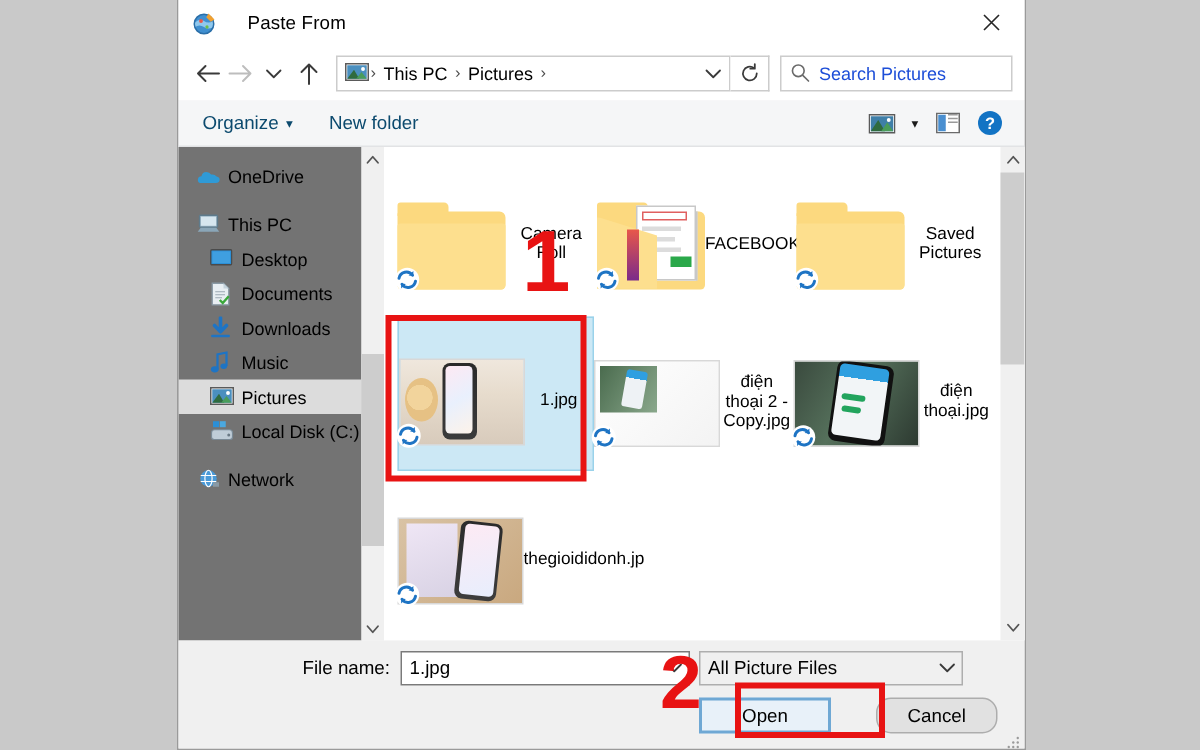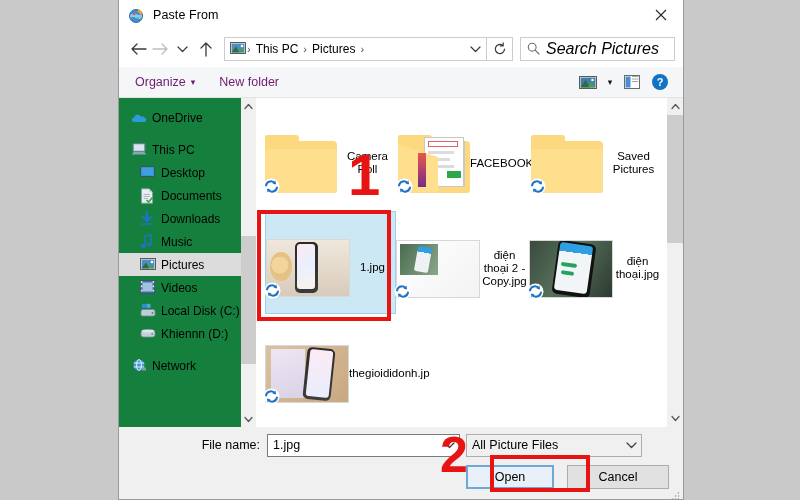--- a/index.html
+++ b/index.html
@@ -24,21 +24,21 @@
 
   
   .titlebar {
     height: 30px; background: #ffffff;
     display: flex; align-items: center;
     flex: 0 0 30px;
     position: relative;
   }
   .title-icon { margin-left: 9px; width: 17px; height: 17px; flex: 0 0 17px; position: relative; }
   .title-text {
-    margin-left: 8px; font-size: 12.5px; color: #000;
+    margin-left: 20px; font-size: 12.5px; color: #000;
     letter-spacing: .1px;
   }
   .close-btn {
     position: absolute; right: 0; top: 0;
     width: 45px; height: 30px;
     display: flex; align-items: center; justify-content: center;
   }
   .close-btn svg { display: block; }
 
   
@@ -64,41 +64,41 @@
   .crumb { font-size: 12px; color: #000; padding: 0 4px; white-space: nowrap; }
   .sep { font-size: 11px; color: #4c4c4c; padding: 0 1px; }
   .addr-chev { margin-left: auto; width: 22px; display: flex; align-items: center; justify-content: center; }
   .refresh { width: 26px; height: 24px; border: 1px solid #cccccc; border-left: none;
              display: flex; align-items: center; justify-content: center; background: #fff; }
   .searchbox {
     width: 155px; height: 24px; flex: 0 0 155px;
     border: 1px solid #cccccc; background: #fff;
     margin-left: 7px; display: flex; align-items: center;
   }
-  .search-ph { font-size: 16px; color: #000000; margin-left: 6px; font-style: italic; }
+  .search-ph { font-size: 12px; color: #1d4ed8; margin-left: 6px; }
 
   
   .toolbar {
     height: 31px; flex: 0 0 31px;
     background: #f5f6f7;
     border-bottom: 1px solid #e2e3e5;
     display: flex; align-items: center;
     padding: 0 10px;
   }
-  .tb-item { font-size: 12.5px; color: #701a75; display: flex; align-items: center; padding: 0 6px; height: 24px; }
+  .tb-item { font-size: 12.5px; color: #0c4a6e; display: flex; align-items: center; padding: 0 6px; height: 24px; }
   .tb-item .caret { margin-left: 5px; }
   .tb-right { margin-left: auto; display: flex; align-items: center; gap: 2px; }
   .tb-icon { width: 26px; height: 24px; display: flex; align-items: center; justify-content: center; }
 
   
   .body { flex: 1 1 auto; display: flex; background: #fff; min-height: 0; position: relative; }
 
   .sidebar {
     width: 122px; flex: 0 0 122px;
-    background: #15803d;
+    background: #737373;
     padding-top: 8px;
     position: relative;
     overflow: hidden;
   }
   .nav-item {
     height: 23px; display: flex; align-items: center;
     padding-left: 12px; font-size: 12px; color: #000;
     white-space: nowrap;
   }
   .nav-item.indent { padding-left: 21px; }
@@ -231,21 +231,21 @@
     margin-left: 6px; display: flex; align-items: center; position: relative;
   }
   .filter-value { font-size: 12.5px; color: #000; margin-left: 5px; }
   .btn-row { position: absolute; left: 0; top: 37px; width: 100%; height: 26px; display: flex; align-items: center; }
   .btn {
     height: 24px; background: #e1e1e1; border: 1px solid #adadad;
     font-size: 12.5px; color: #000;
     display: flex; align-items: center; justify-content: center;
   }
   .btn-open { width: 88px; margin-left: 347px; background: #e8f1f9; border: 2px solid #6fa8d4; }
-  .btn-cancel { width: 102px; margin-left: 13px; }
+  .btn-cancel { width: 81px; margin-left: 30px; border-radius: 10px; }
   .grip { position: absolute; right: 3px; bottom: 2px; width: 10px; height: 10px; }
 
   
   .anno-box { position: absolute; border: 4px solid #e81313; pointer-events: none; }
   .anno-num {
     position: absolute; color: #e81313; font-weight: bold;
     font-family: "Liberation Sans", sans-serif;
     line-height: 1;
   }
 </style>
@@ -450,58 +450,33 @@
                 <rect x="0.5" y="1.5" width="15" height="11" fill="#fff" stroke="#5a5a5a" stroke-width="1"></rect>
                 <rect x="1.5" y="2.5" width="13" height="9" fill="#4a8fbf"></rect>
                 <path d="M1.5 11.5 L6 5.5 L9.5 11.5 Z" fill="#2f6b3f"></path>
                 <path d="M7.5 11.5 L11 7 L14.5 11.5 Z" fill="#4a9c5a"></path>
                 <circle cx="12" cy="5" r="1.3" fill="#fff"></circle>
               </svg>
           </span>
           <span>Pictures</span>
         </div>
 
-        <div class="nav-item indent">
-          <span class="ico">
-            <svg width="15" height="14" viewBox="0 0 15 14">
-                <rect x="0.5" y="0.5" width="14" height="13" fill="#4a6f9c" stroke="#3a4f6c" stroke-width="0.8"></rect>
-                <rect x="2.5" y="2.5" width="10" height="9" fill="#9fc4e0"></rect>
-                <rect x="0.8" y="1.2" width="1.6" height="1.6" fill="#e8eef5"></rect>
-                <rect x="0.8" y="5.5" width="1.6" height="1.6" fill="#e8eef5"></rect>
-                <rect x="0.8" y="9.8" width="1.6" height="1.6" fill="#e8eef5"></rect>
-                <rect x="12.6" y="1.2" width="1.6" height="1.6" fill="#e8eef5"></rect>
-                <rect x="12.6" y="5.5" width="1.6" height="1.6" fill="#e8eef5"></rect>
-                <rect x="12.6" y="9.8" width="1.6" height="1.6" fill="#e8eef5"></rect>
-              </svg>
-          </span>
-          <span>Videos</span>
-        </div>
 
         <div class="nav-item indent">
           <span class="ico">
             <svg width="16" height="14" viewBox="0 0 16 14">
                 <path d="M1 8.5 Q1 6.5 3 6.5 L13 6.5 Q15 6.5 15 8.5 L15 11.5 Q15 13 13 13 L3 13 Q1 13 1 11.5 Z" fill="#bfcdd8" stroke="#7a8a96" stroke-width="0.8"></path>
                 <rect x="2" y="0.8" width="4" height="4" fill="#2b8fd6"></rect>
                 <rect x="6.5" y="0.8" width="4" height="4" fill="#4aa8e0"></rect>
                 <circle cx="12.5" cy="10" r="1" fill="#6a7a86"></circle>
               </svg>
           </span>
           <span>Local Disk (C:)</span>
         </div>
 
-        <div class="nav-item indent">
-          <span class="ico">
-            <svg width="16" height="12" viewBox="0 0 16 12">
-                <path d="M1 6.5 Q1 4 3.5 4 L12.5 4 Q15 4 15 6.5 L15 9 Q15 11 12.5 11 L3.5 11 Q1 11 1 9 Z" fill="#c5d1da" stroke="#7a8a96" stroke-width="0.8"></path>
-                <ellipse cx="8" cy="5" rx="6" ry="1.6" fill="#dde6ec"></ellipse>
-                <circle cx="12.2" cy="8" r="0.9" fill="#7a8a96"></circle>
-              </svg>
-          </span>
-          <span>Khiennn (D:)</span>
-        </div>
 
         <div class="nav-gap"></div>
 
         <div class="nav-item">
           <span class="ico">
             <svg width="16" height="14" viewBox="0 0 16 14">
                 <circle cx="8" cy="7" r="5.5" fill="#4a9ad8"></circle>
                 <ellipse cx="8" cy="7" rx="2.4" ry="5.5" fill="none" stroke="#fff" stroke-width="0.8"></ellipse>
                 <path d="M2.8 5 L13.2 5 M2.8 9 L13.2 9" stroke="#fff" stroke-width="0.8"></path>
                 <path d="M11 9.5 L15 9.5 L15 12.5 L11 12.5 Z" fill="#8a9aa5"></path>

